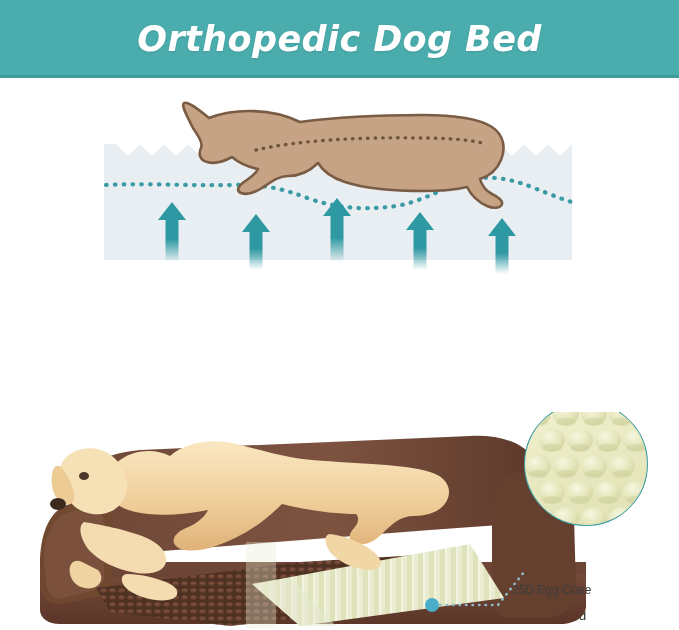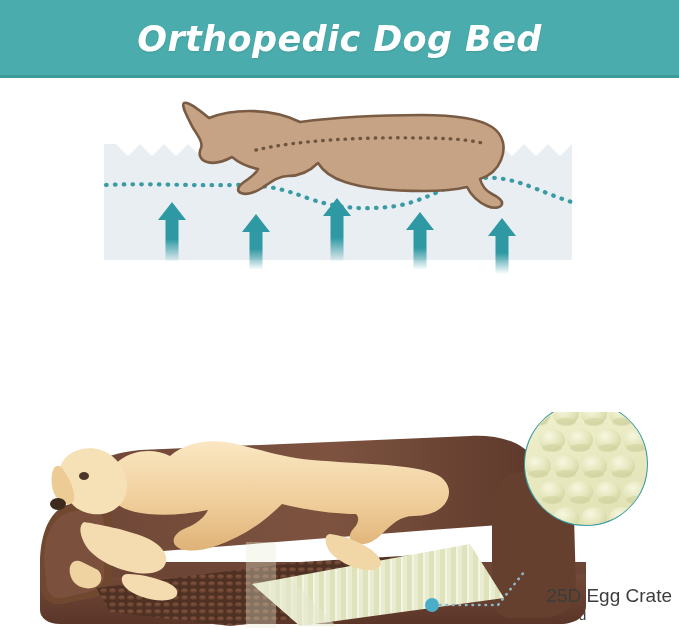--- a/index.html
+++ b/index.html
@@ -24,22 +24,22 @@
   
   .scale{position:absolute;left:0;top:300px;width:679px;height:110px;}
   .cap-top{position:absolute;font-size:13.5px;color:#333;text-align:center;}
   .t1{left:40px;top:308px;width:140px;}
   .t2{left:345px;top:308px;width:150px;}
   .t3{left:505px;top:308px;width:110px;}
 
   
   .photo{position:absolute;left:0;top:412px;width:679px;height:218px;overflow:hidden;}
   .photo svg{display:block;}
-  .inset-cap{position:absolute;left:512px;top:582px;width:160px;text-align:right;
-     font-size:19px;color:#3d3d3d;line-height:1.45;}
+  .inset-cap{position:absolute;left:512px;top:582px;width:160px;text-align:left;
+     font-size:12px;color:#3d3d3d;line-height:1.45;}
 </style>
 </head>
 <body>
 
 <div id="page">
 
   <div class="header">
     <h1>Orthopedic Dog Bed</h1>
     <div class="edge"></div>
   </div>

